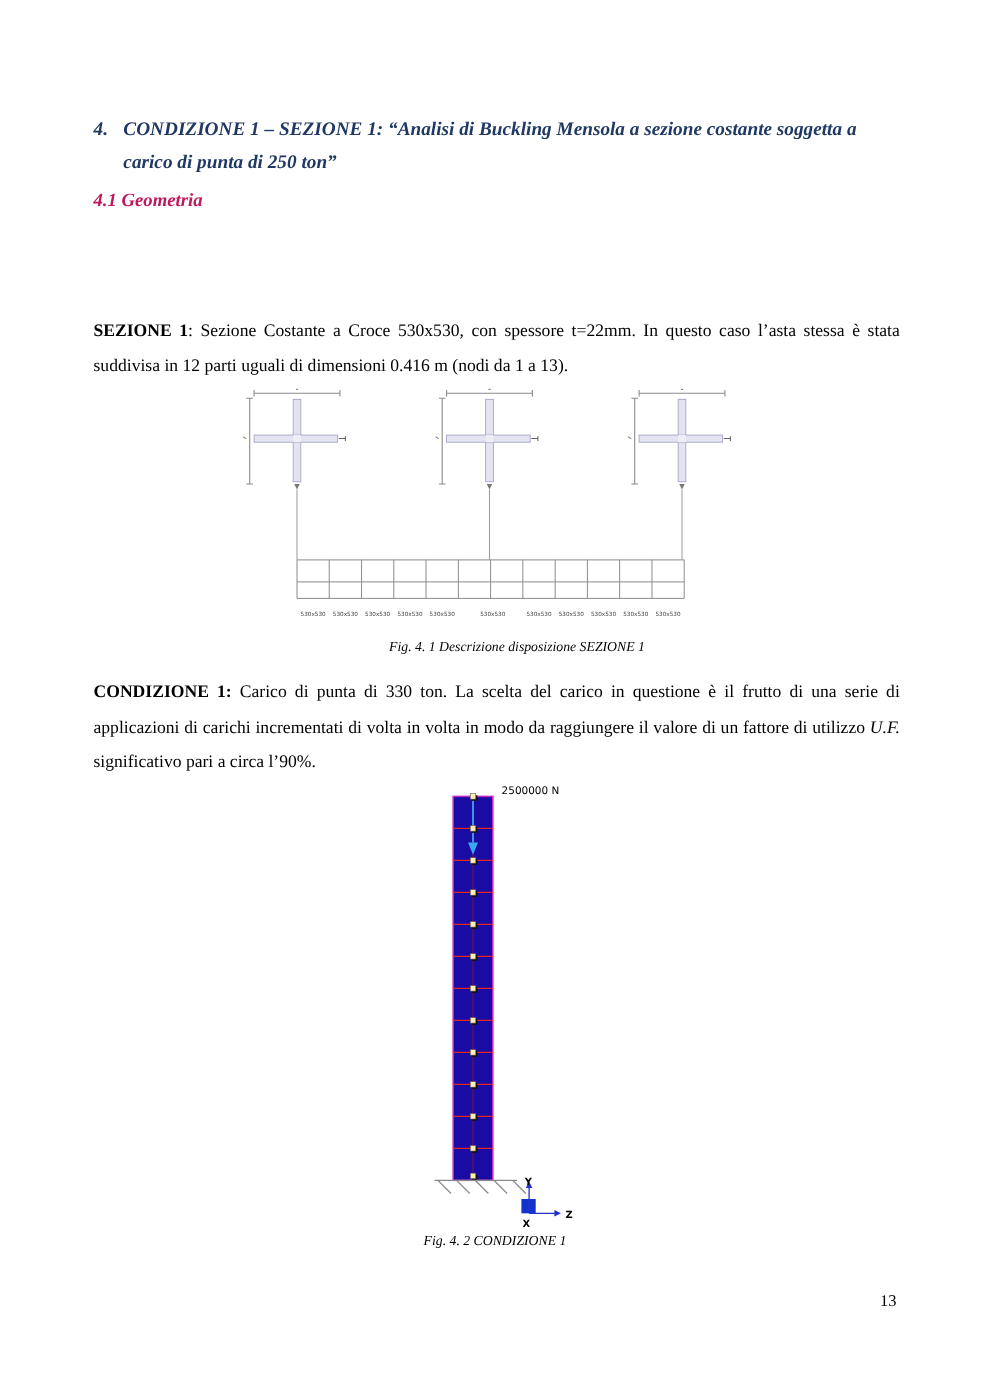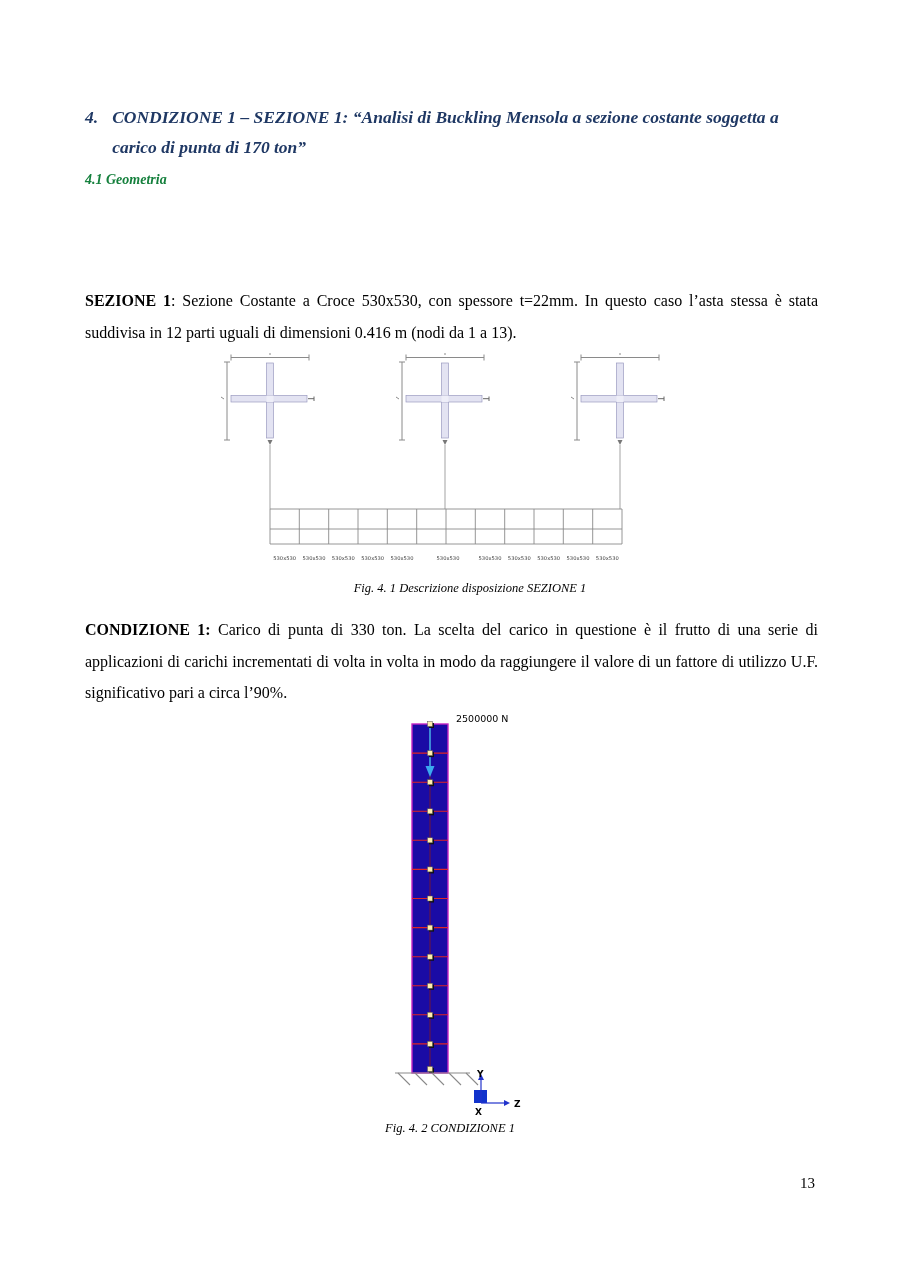--- a/index.html
+++ b/index.html
@@ -11,52 +11,52 @@
   .heading {
     position:absolute; left:85px; top:102px; width:745px;
     display:flex; gap:14px;
     font-size:17.5px; font-weight:bold; font-style:italic;
     color:#1F3864; line-height:30px;
   }
   .heading .h-num { flex:0 0 auto; }
   .heading .h-text { width:705px; }
   .subheading {
     position:absolute; left:85px; top:172px;
-    font-size:14px; font-weight:bold; font-style:italic; color:#15803d;
+    font-size:17px; font-weight:bold; font-style:italic; color:#be185d;
   }
   .body-par {
     position:absolute; left:85px; width:733px;
     font-size:16px; line-height:31.5px; text-align:justify; color:#000;
   }
   .p1 { top:222px; }
   .p2 { top:285px; }
   .p3 { top:614px; }
   .lead-bold { font-weight:bold;margin-top:18px; }
-  .uf-italic { }
+  .uf-italic { font-style:italic; }
   .fig-caption {
     position:absolute; left:0; width:900px; text-align:center;
     font-size:12.5px; font-style:italic; color:#000;
   }
   .cap1 { top:581px;padding-left:40px; }
   .cap2 { top:1121px; }
   .fig1 { position:absolute; left:198px; top:352px; }
   .fig2 { position:absolute; left:370px; top:706px; }
   .page-number {
     position:absolute; top:1175px; right:85px; font-size:15px; color:#000;
   }
   svg text { font-family:"DejaVu Sans", sans-serif; }
 </style>
 </head>
 <body>
 
 <div class="page">
 
   <div class="heading">
     <span class="h-num">4.</span>
-    <span class="h-text">CONDIZIONE 1 – SEZIONE 1: “Analisi di Buckling Mensola a sezione costante soggetta a carico di punta di 170 ton”</span>
+    <span class="h-text">CONDIZIONE 1 – SEZIONE 1: “Analisi di Buckling Mensola a sezione costante soggetta a carico di punta di 250 ton”</span>
   </div>
 
   <div class="subheading">4.1 Geometria</div>
 
 
   <p class="body-par p2"><span class="lead-bold">SEZIONE 1</span><span>: Sezione Costante a Croce 530x530, con spessore t=22mm. In questo caso l’asta stessa è stata suddivisa in 12 parti uguali di dimensioni 0.416 m (nodi da 1 a 13).</span></p>
 
   <svg class="fig1" width="478" height="218" viewBox="0 0 478 218">
     <defs>
       <g id="cross-sec">

